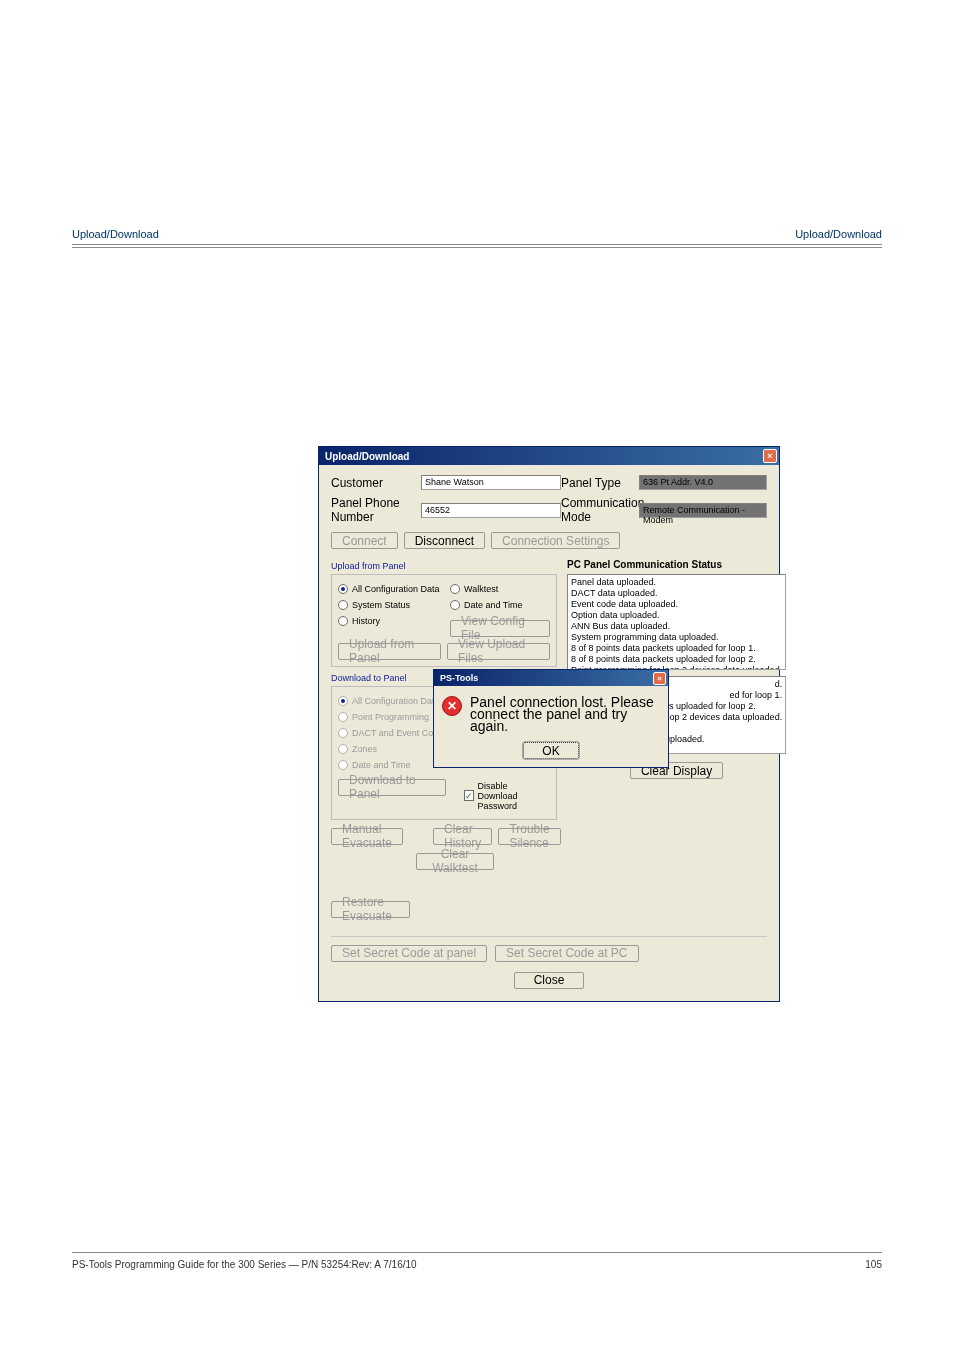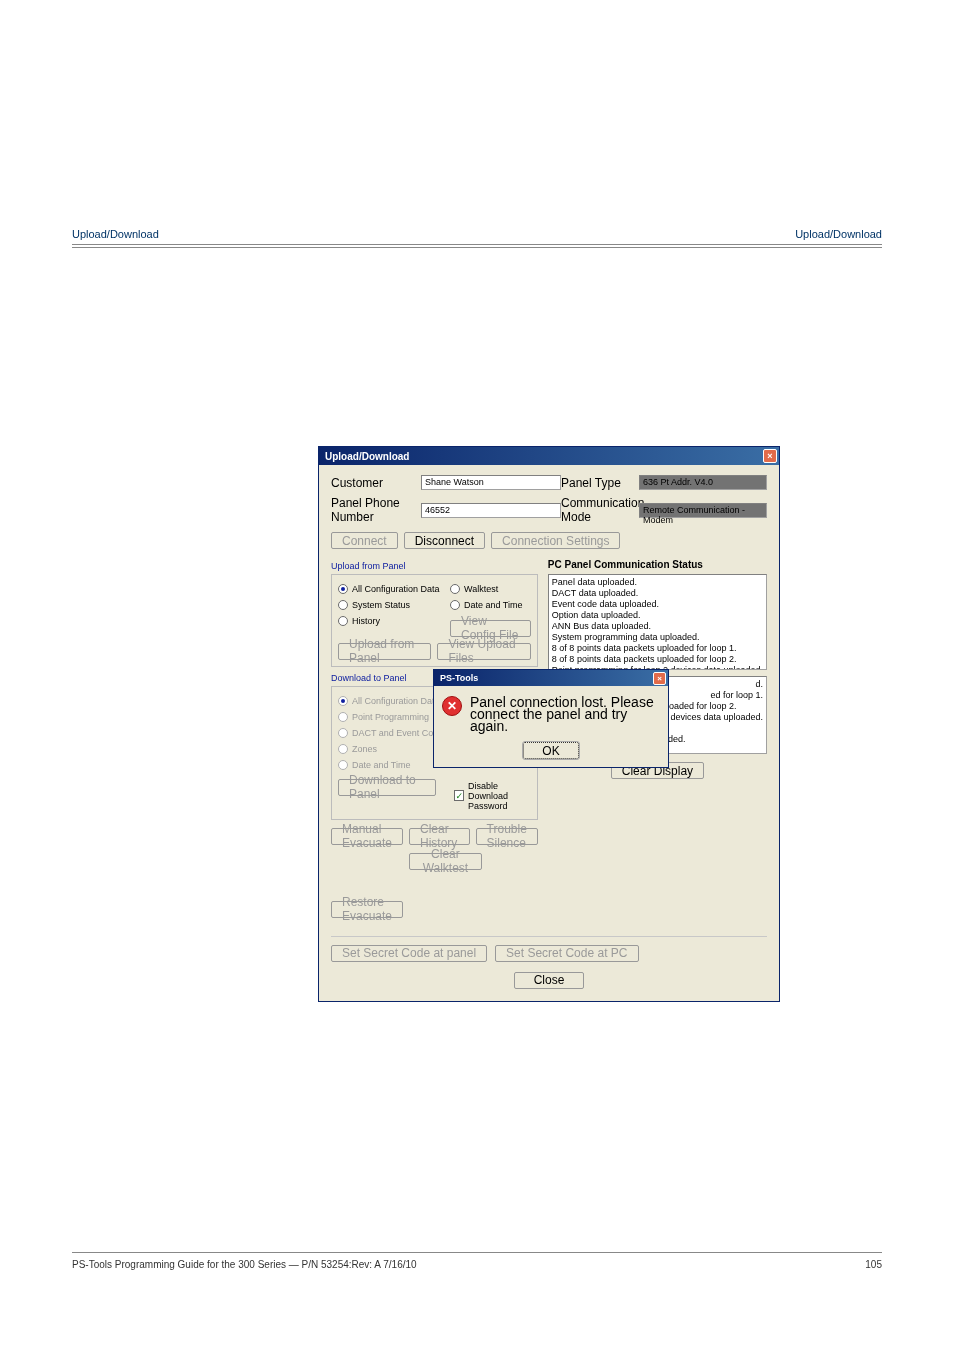--- a/index.html
+++ b/index.html
@@ -193,21 +193,21 @@
             <span class="btn disabled" style="flex:1;">Download to Panel</span>
             <div class="check-row" style="flex:1;">
               <span class="cb">✓</span>
               <span>Disable Download Password</span>
             </div>
           </div>
         </div>
 
         <div class="btn-row" style="margin-top:8px;">
           <span class="btn disabled" style="flex:1;">Manual Evacuate</span>
-          <span class="btn disabled" style="flex:1;">Clear History</span>
+          <span class="btn disabled" style="flex:1;margin-left:24px;">Clear History</span>
           <span class="btn disabled" style="flex:1;">Trouble Silence</span>
         </div>
         <div class="btn-row" style="margin-top:4px;">
           <span class="btn disabled" style="flex:1;margin-top:48px;">Restore Evacuate</span>
           <span class="btn disabled" style="flex:1;text-align:center;">Clear Walktest</span>
           <span style="flex:1;"></span>
         </div>
       </div>
 
       <div class="col-right">

